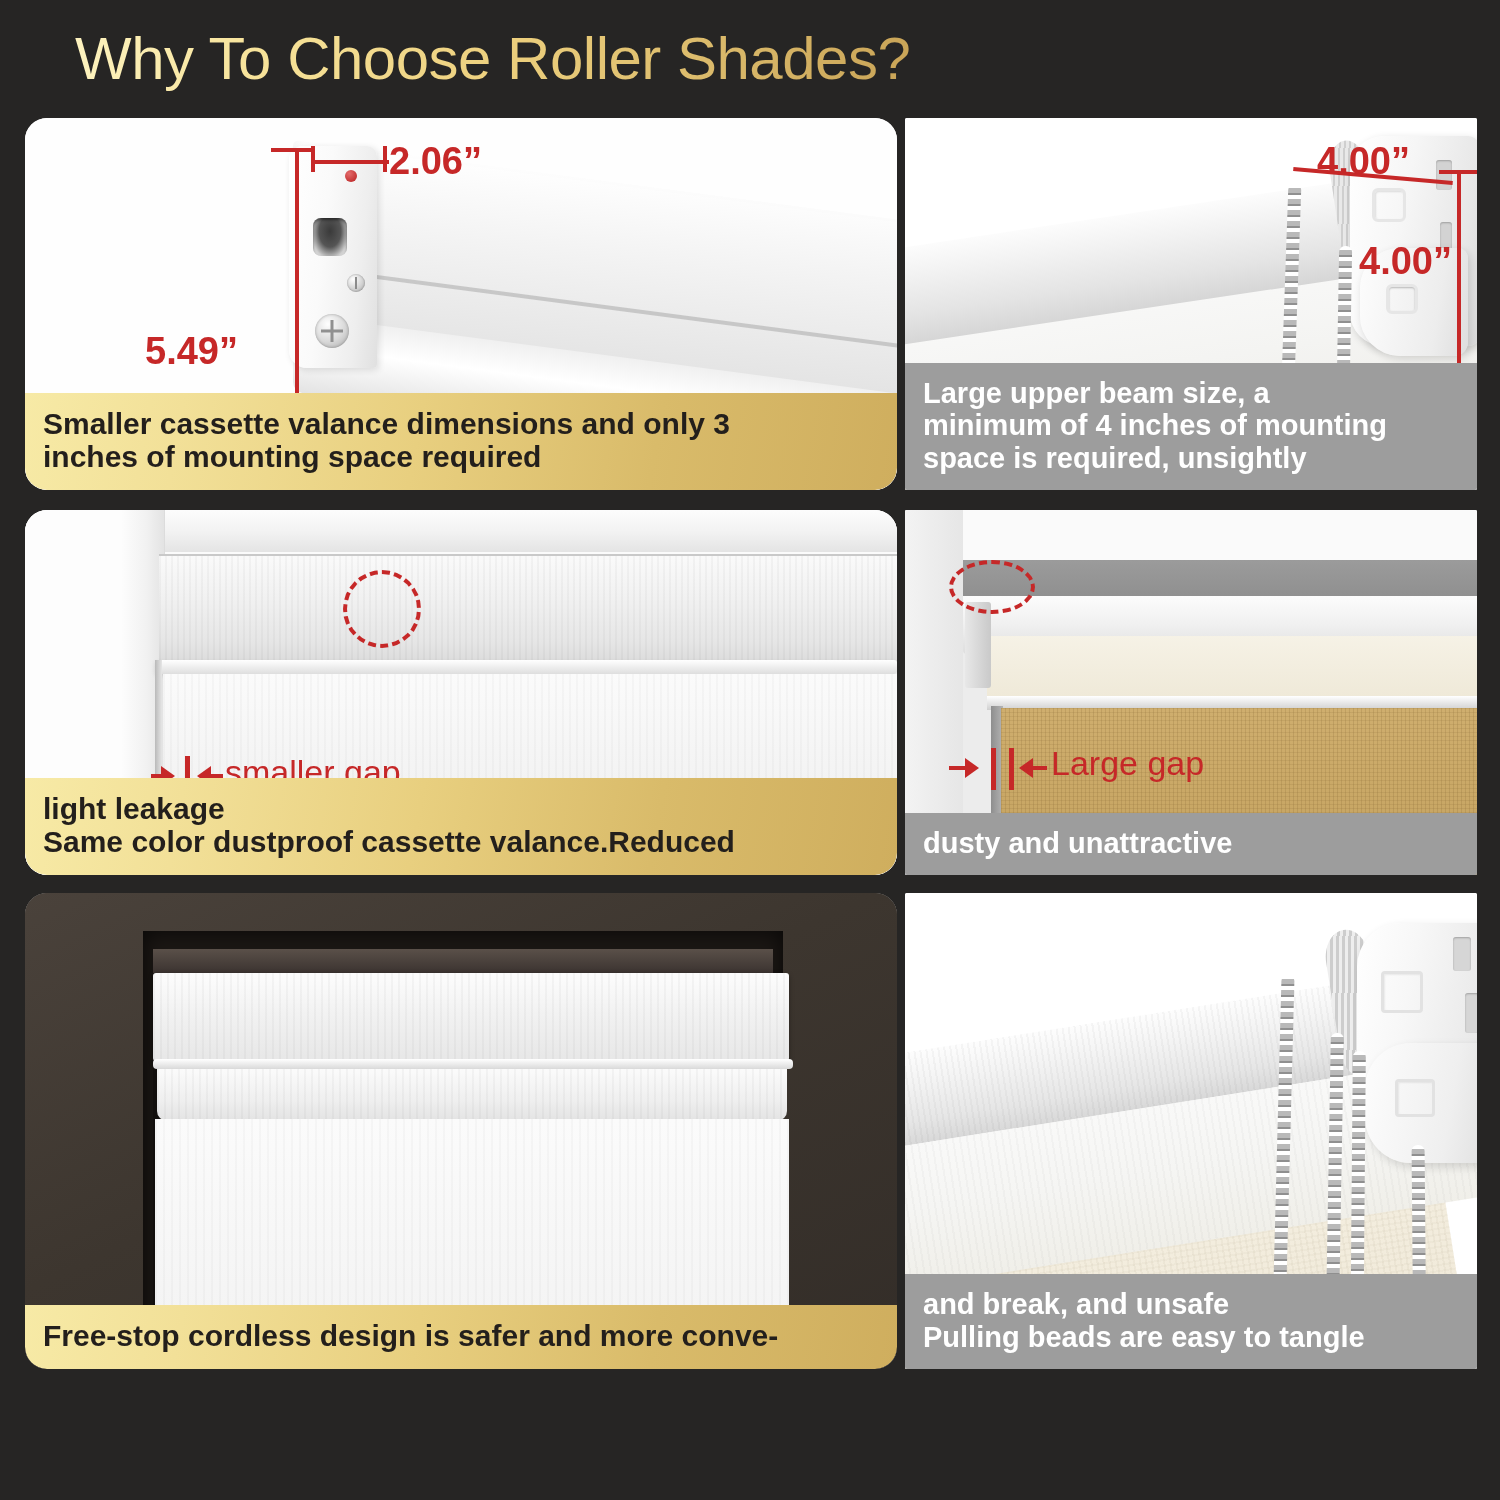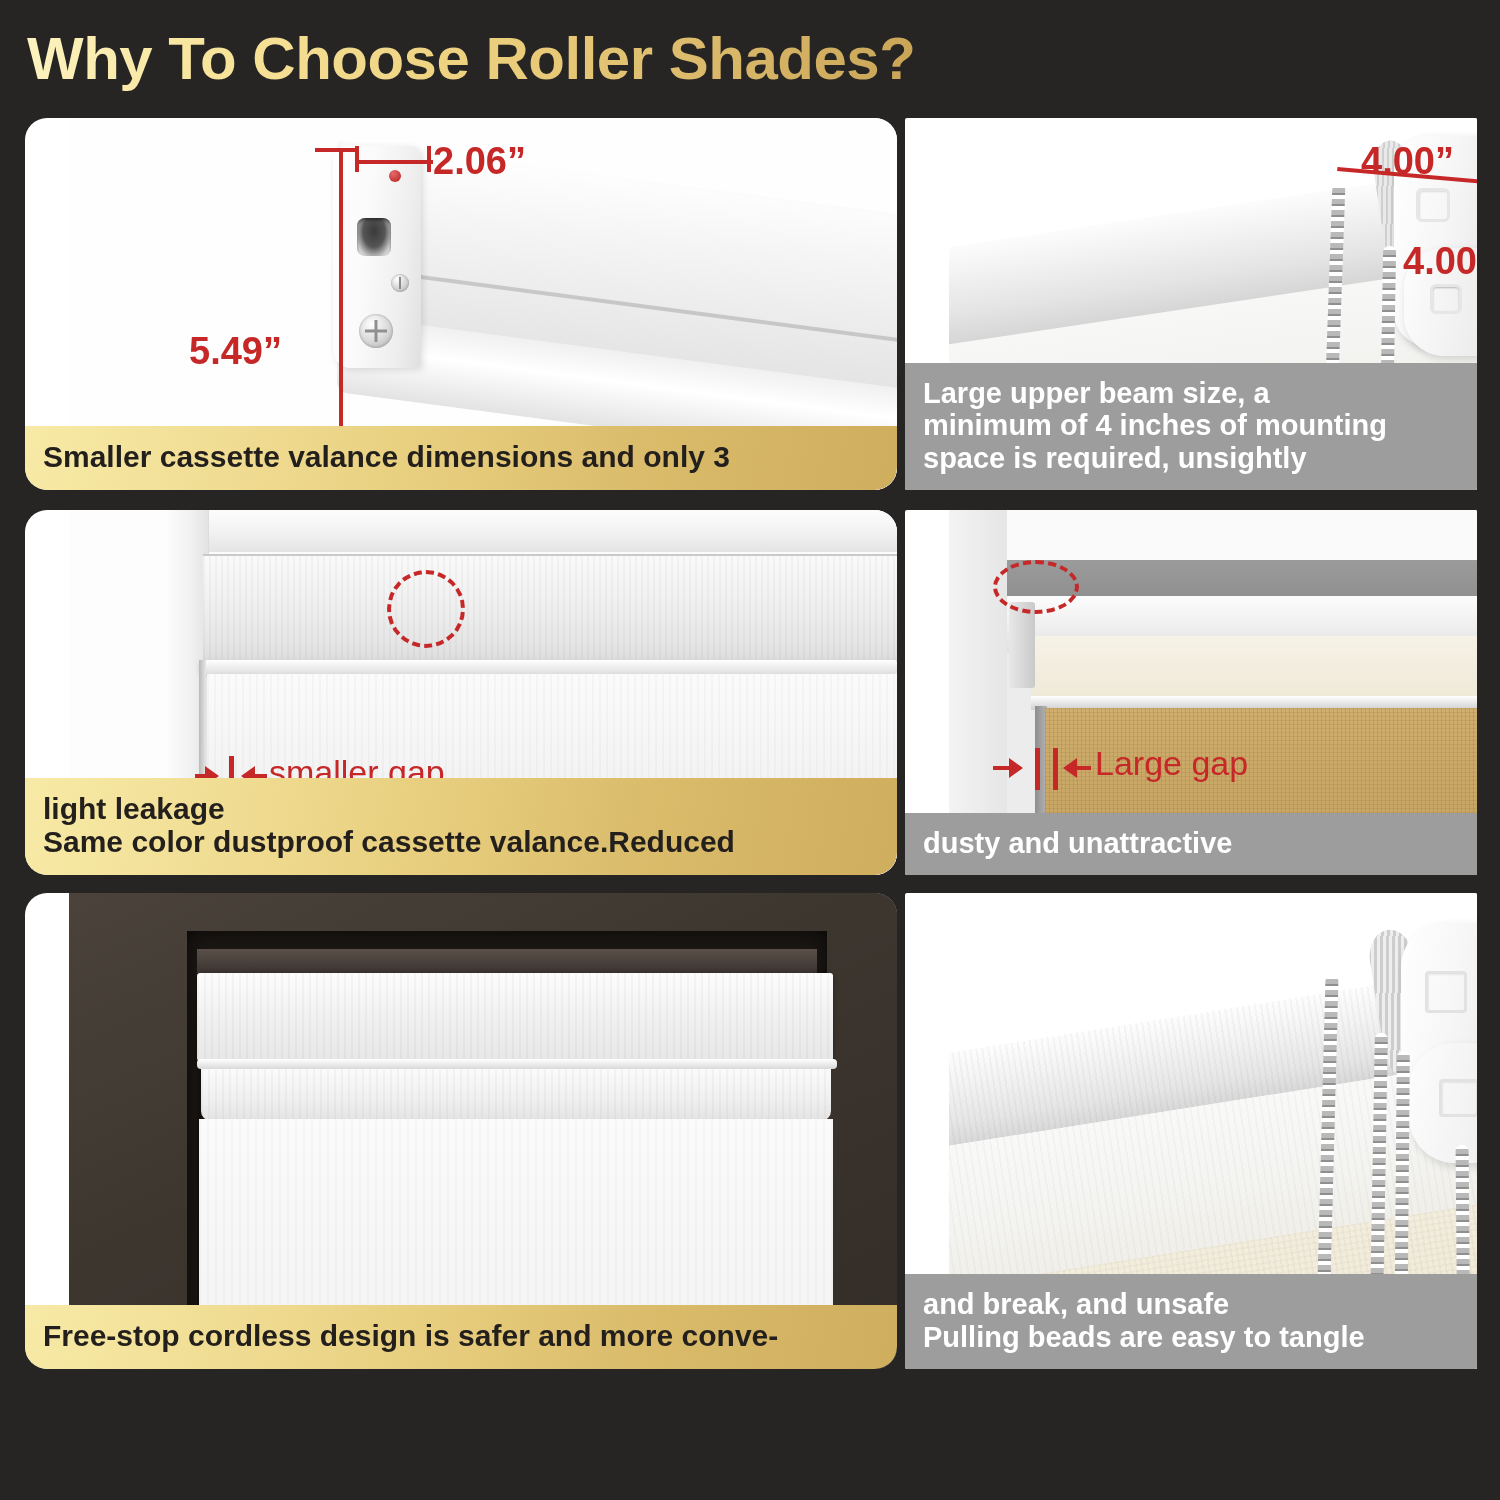--- a/index.html
+++ b/index.html
@@ -10,37 +10,38 @@
     overflow:hidden;
     position:relative;
   }
 
   
   .title-bar{
     position:absolute; left:27px; top:22px; width:1450px; height:72px;
     display:flex; align-items:center;
   }
   .title-text{
-    font-size:60px; font-weight:bold; letter-spacing:-0.5px;
+    font-size:60px; font-weight:normal; letter-spacing:-0.5px;
     background:linear-gradient(100deg,#fdf3c0 0%,#f7e39a 22%,#eccf7d 52%,#d9b869 78%,#c9a457 100%);
     -webkit-background-clip:text; background-clip:text;
     -webkit-text-fill-color:transparent; color:#e6c87a;
     white-space:nowrap;
+    margin-left:48px;
   }
 
   
   .panel{ position:absolute; overflow:hidden; background:#fff; }
   .panel.left { left:25px;  width:872px; border-radius:22px; }
   .panel.right{ left:905px; width:572px; border-radius:2px; }
 
   .row1{ top:118px; height:372px; }
   .row2{ top:510px; height:365px; }
   .row3{ top:893px; height:476px; }
 
-  .photo{ position:absolute; inset:0; overflow:hidden;margin-left:44px; }
+  .photo{ position:absolute; inset:0; overflow:hidden; }
 
   
   .cap{
     position:absolute; left:0; right:0; bottom:0;
     padding:14px 18px 16px 18px;
     font-weight:bold; line-height:1.12;
   }
   .cap.gold{
     background:linear-gradient(100deg,#f7eaa6 0%,#f2e098 18%,#e8cf7f 45%,#d9bb6a 72%,#cfae5e 100%);
     color:#231f1c; font-size:30px;
@@ -406,20 +407,21 @@
     <div class="dimtxt" style="left:364px; top:22px; font-size:38px;">2.06”</div>
 
     <div class="dim" style="left:270px; top:30px; width:4px; height:318px;"></div>
     <div class="dim" style="left:246px; top:30px; width:44px; height:4px;"></div>
     <div class="dim" style="left:246px; top:344px; width:44px; height:4px;"></div>
     <div class="dimtxt" style="left:120px; top:212px; font-size:38px;">5.49”</div>
   </div>
 
   <div class="cap gold">
     <span class="ln">Smaller cassette valance dimensions and only 3</span>
+    <span class="ln">inches of mounting space required</span>
   </div>
 </div>
 
 <div class="panel right row1">
   <div class="photo">
     <div class="p2-bg"></div>
     <div class="p2-fabric-tan"></div>
     <div class="p2-fabric-cream"></div>
     <div class="p2-fabric-white"></div>
     <div class="p2-tube"></div>

